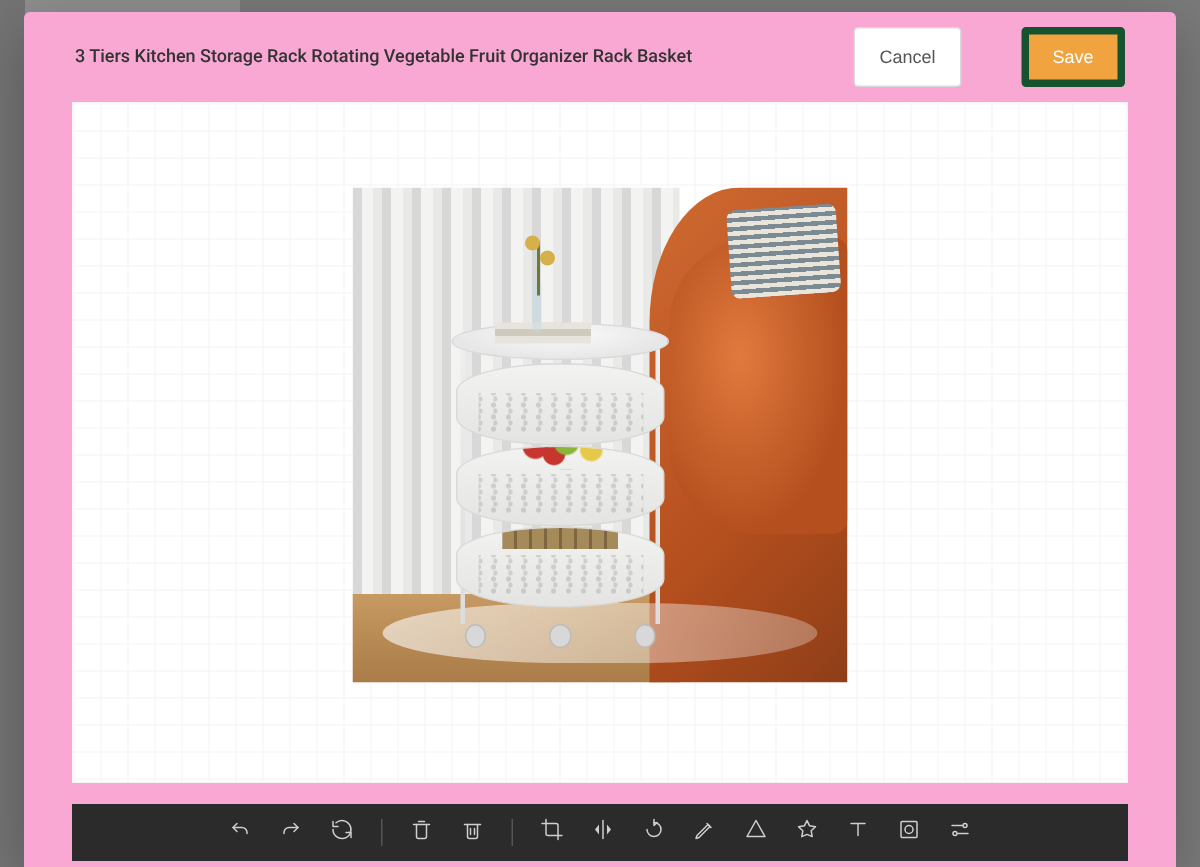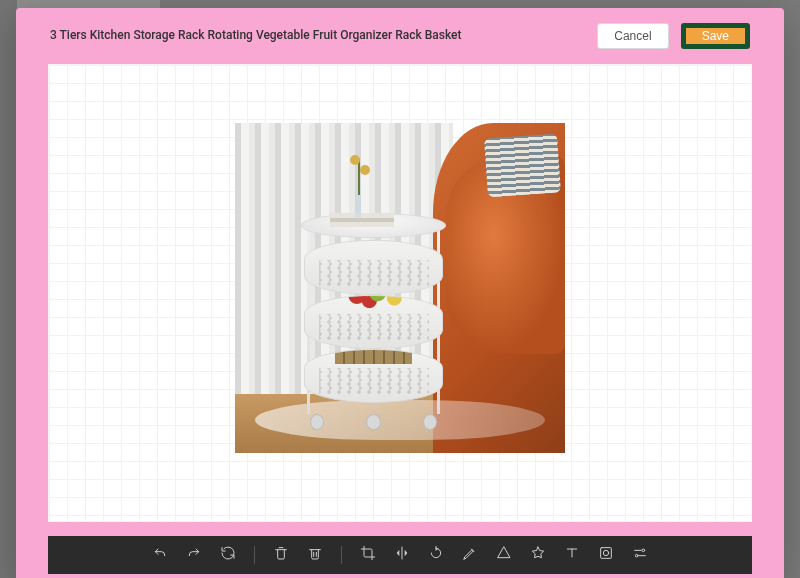--- a/index.html
+++ b/index.html
@@ -47,28 +47,29 @@
     min-height: 56px;
   }
   .title {
     flex: 1;
     font-size: 12px;
     color: #333;
     font-weight: 500;
     line-height: 1.3;
   }
   .btn {
-    height: 26px;
+    height: 40px;
     padding: 4px 16px;
     font-size: 12px;
     border-radius: 3px;
     cursor: pointer;
     display: inline-flex;
     align-items: center;
     justify-content: center;
+    margin-left: 28px;
   }
   .btn-cancel {
     background: #fff;
     border: 1px solid #d9d9d9;
     color: #555;
   }
   .btn-save {
     background: #f0a33f;
     border: 5px solid #14532d;
     color: #fff;

